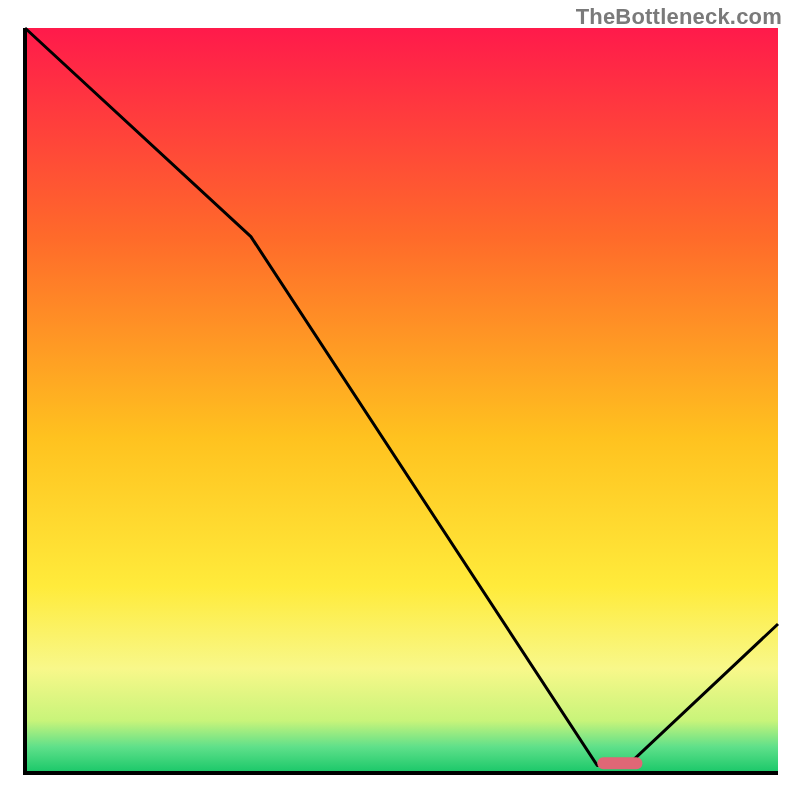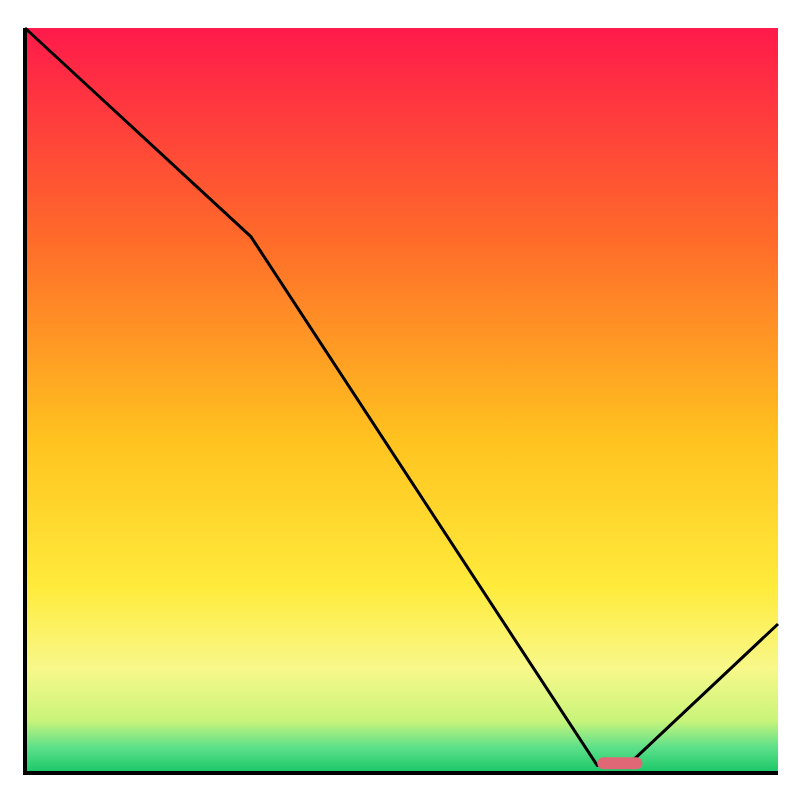--- a/index.html
+++ b/index.html
@@ -27,20 +27,21 @@
   svg.chart {
     position: absolute;
     left: 0;
     top: 0;
   }
 </style>
 </head>
 <body>
 
 <div class="frame">
+  <div class="watermark">TheBottleneck.com</div>
   <svg class="chart" width="800" height="800">
       <defs>
         <linearGradient id="bg-grad" x1="0" y1="0" x2="0" y2="1">
           <stop offset="0%" stop-color="#ff1a4b"></stop>
           <stop offset="28.000000000000004%" stop-color="#ff6a2a"></stop>
           <stop offset="55.00000000000001%" stop-color="#ffc21f"></stop>
           <stop offset="75%" stop-color="#ffeb3b"></stop>
           <stop offset="86%" stop-color="#f8f88a"></stop>
           <stop offset="93%" stop-color="#c8f47a"></stop>
           <stop offset="96.5%" stop-color="#5fe08a"></stop>

